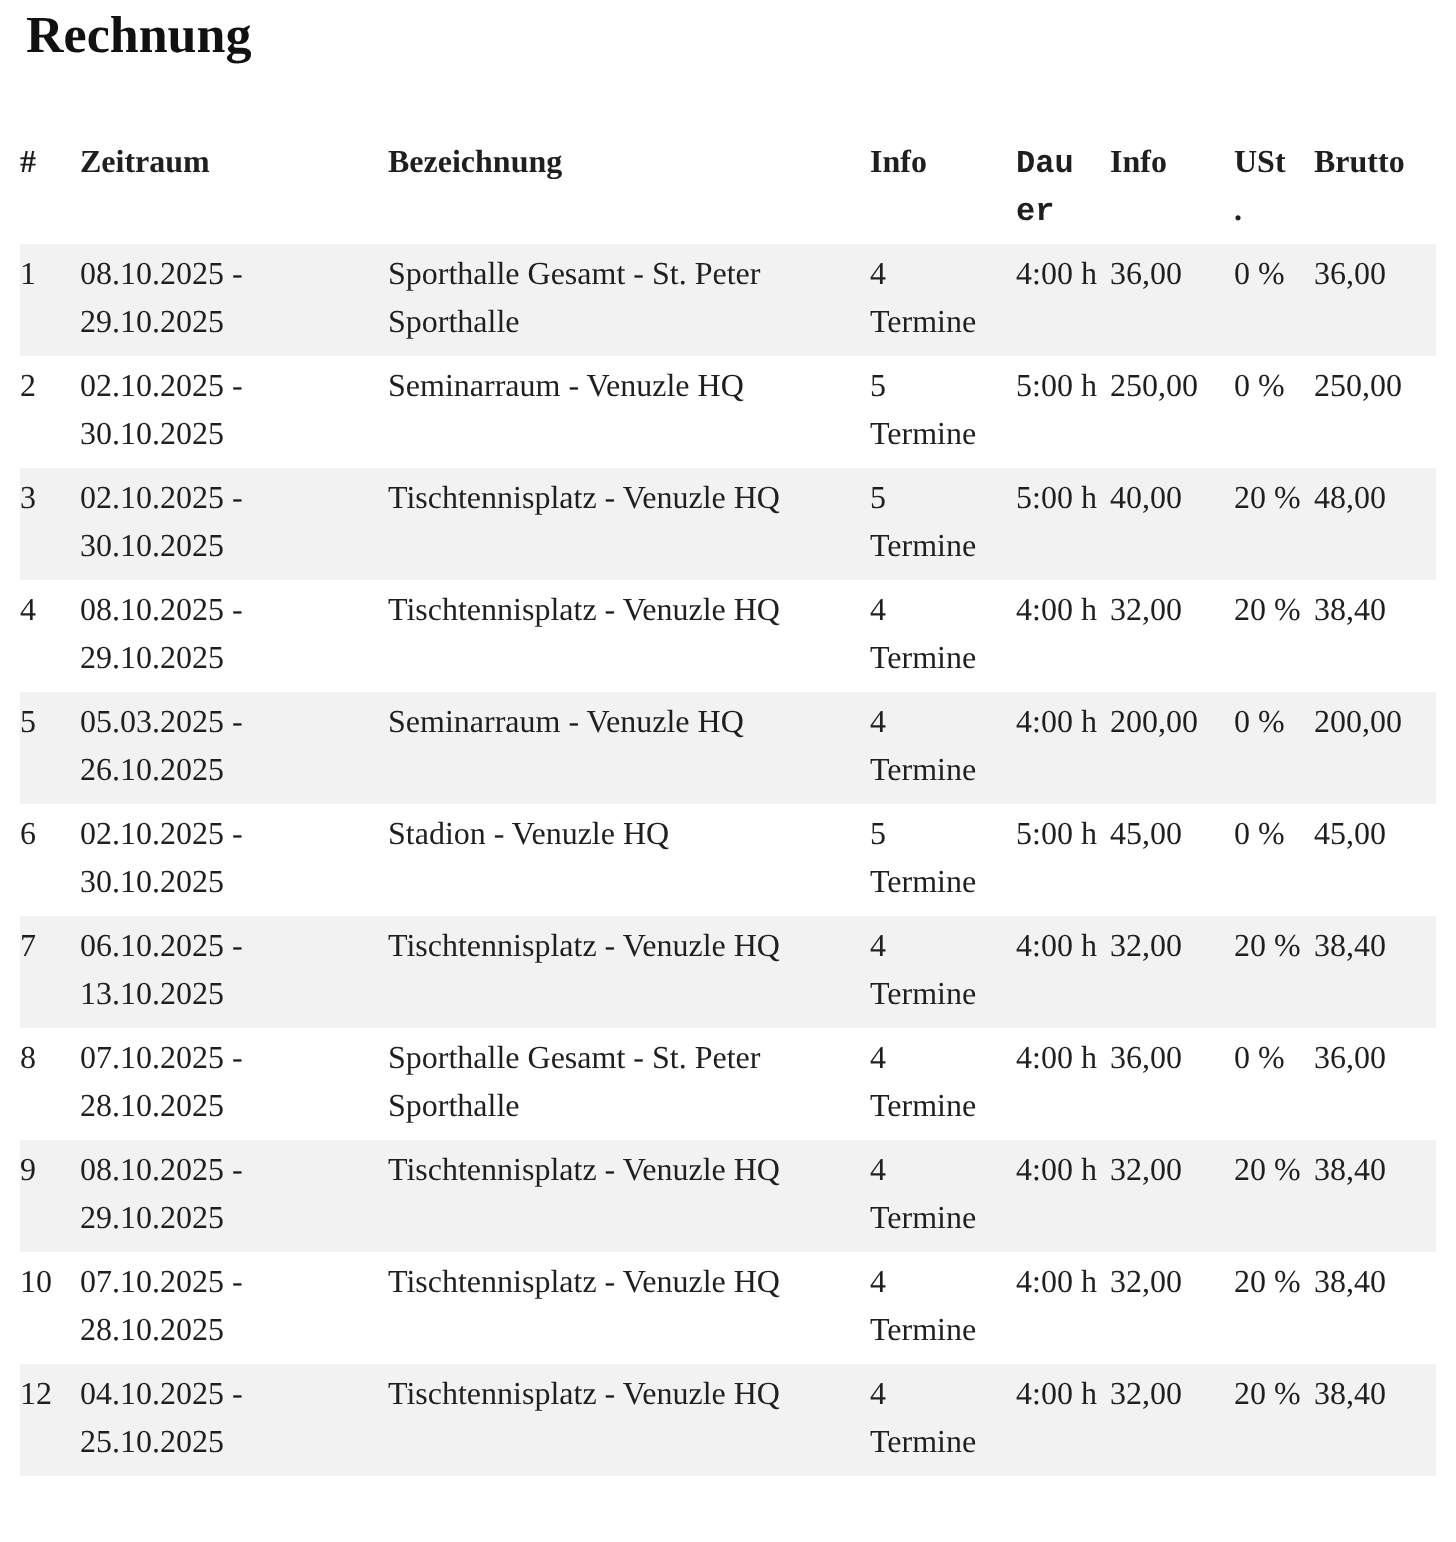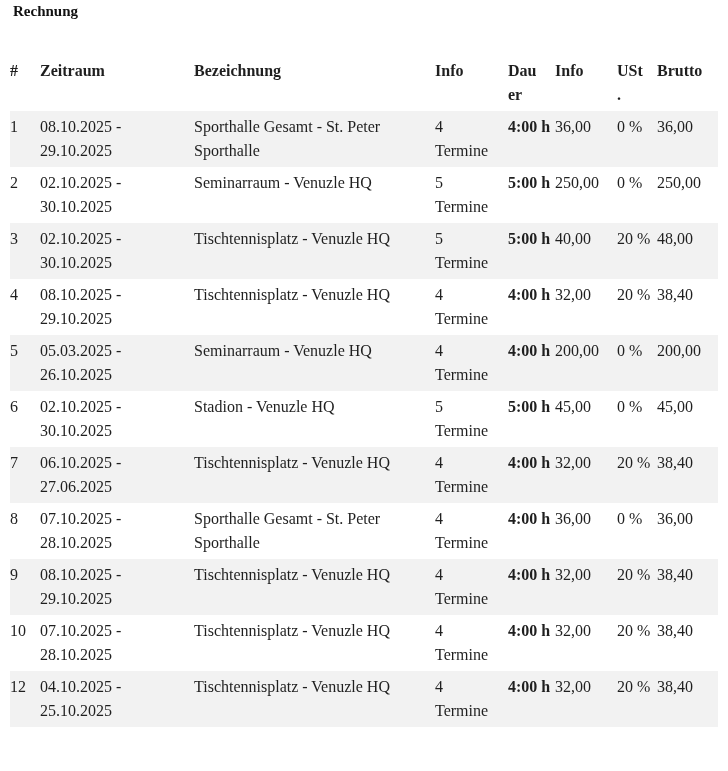--- a/index.html
+++ b/index.html
@@ -8,21 +8,21 @@
     background: #ffffff;
     color: #1f1f1f;
     font-family: "Liberation Serif", serif;
   }
   .page {
     width: 728px;
     min-height: 771px;
     box-sizing: border-box;
   }
   h1.page-title {
-    font-size: 15px;
+    font-size: 26px;
     line-height: 1.05;
     font-weight: bold;
     margin: 4px 10px 0 13px;
     color: #111111;
   }
   table.invoice-table {
     border-collapse: collapse;
     table-layout: fixed;
     width: 708px;
     margin: 35px 10px 0 10px;
@@ -47,25 +47,25 @@
   col.col-dauer       { width: 47px; }
   col.col-netto       { width: 62px; }
   col.col-ust         { width: 40px; }
   col.col-brutto      { width: 61px; }
 
   
   .col-num         { text-align: right; padding-right: 14px !important; }
   .col-zeitraum    { padding-right: 8px !important; margin-left: 48px; }
   .col-bezeichnung { padding-right: 10px !important; }
   .col-info        { padding-right: 13px !important; }
-  .col-dauer       { text-align: right; font-weight: bold; }
+  .col-dauer       { text-align: right; }
   .col-netto       { text-align: right; }
   .col-ust         { text-align: right; }
   .col-brutto      { text-align: right; padding-right: 4px !important; }
-  th.col-dauer     { padding-right: 12px !important; }
+  th.col-dauer     { padding-right: 12px !important; font-family: Liberation Mono, monospace; }
   th.col-ust       { padding-right: 12px !important; }
   th.col-brutto    { padding-right: 10px !important; }
 </style>
 </head>
 <body>
 
 <div class="page">
   <h1 class="page-title">Rechnung</h1>
 
   <table class="invoice-table">
@@ -147,21 +147,21 @@
           <td class="col-zeitraum">02.10.2025 - 30.10.2025</td>
           <td class="col-bezeichnung">Stadion - Venuzle HQ</td>
           <td class="col-info">5 Termine</td>
           <td class="col-dauer">5:00 h</td>
           <td class="col-netto">45,00</td>
           <td class="col-ust">0 %</td>
           <td class="col-brutto">45,00</td>
         </tr>
         <tr>
           <td class="col-num">7</td>
-          <td class="col-zeitraum">06.10.2025 - 27.06.2025</td>
+          <td class="col-zeitraum">06.10.2025 - 13.10.2025</td>
           <td class="col-bezeichnung">Tischtennisplatz - Venuzle HQ</td>
           <td class="col-info">4 Termine</td>
           <td class="col-dauer">4:00 h</td>
           <td class="col-netto">32,00</td>
           <td class="col-ust">20 %</td>
           <td class="col-brutto">38,40</td>
         </tr>
         <tr>
           <td class="col-num">8</td>
           <td class="col-zeitraum">07.10.2025 - 28.10.2025</td>

